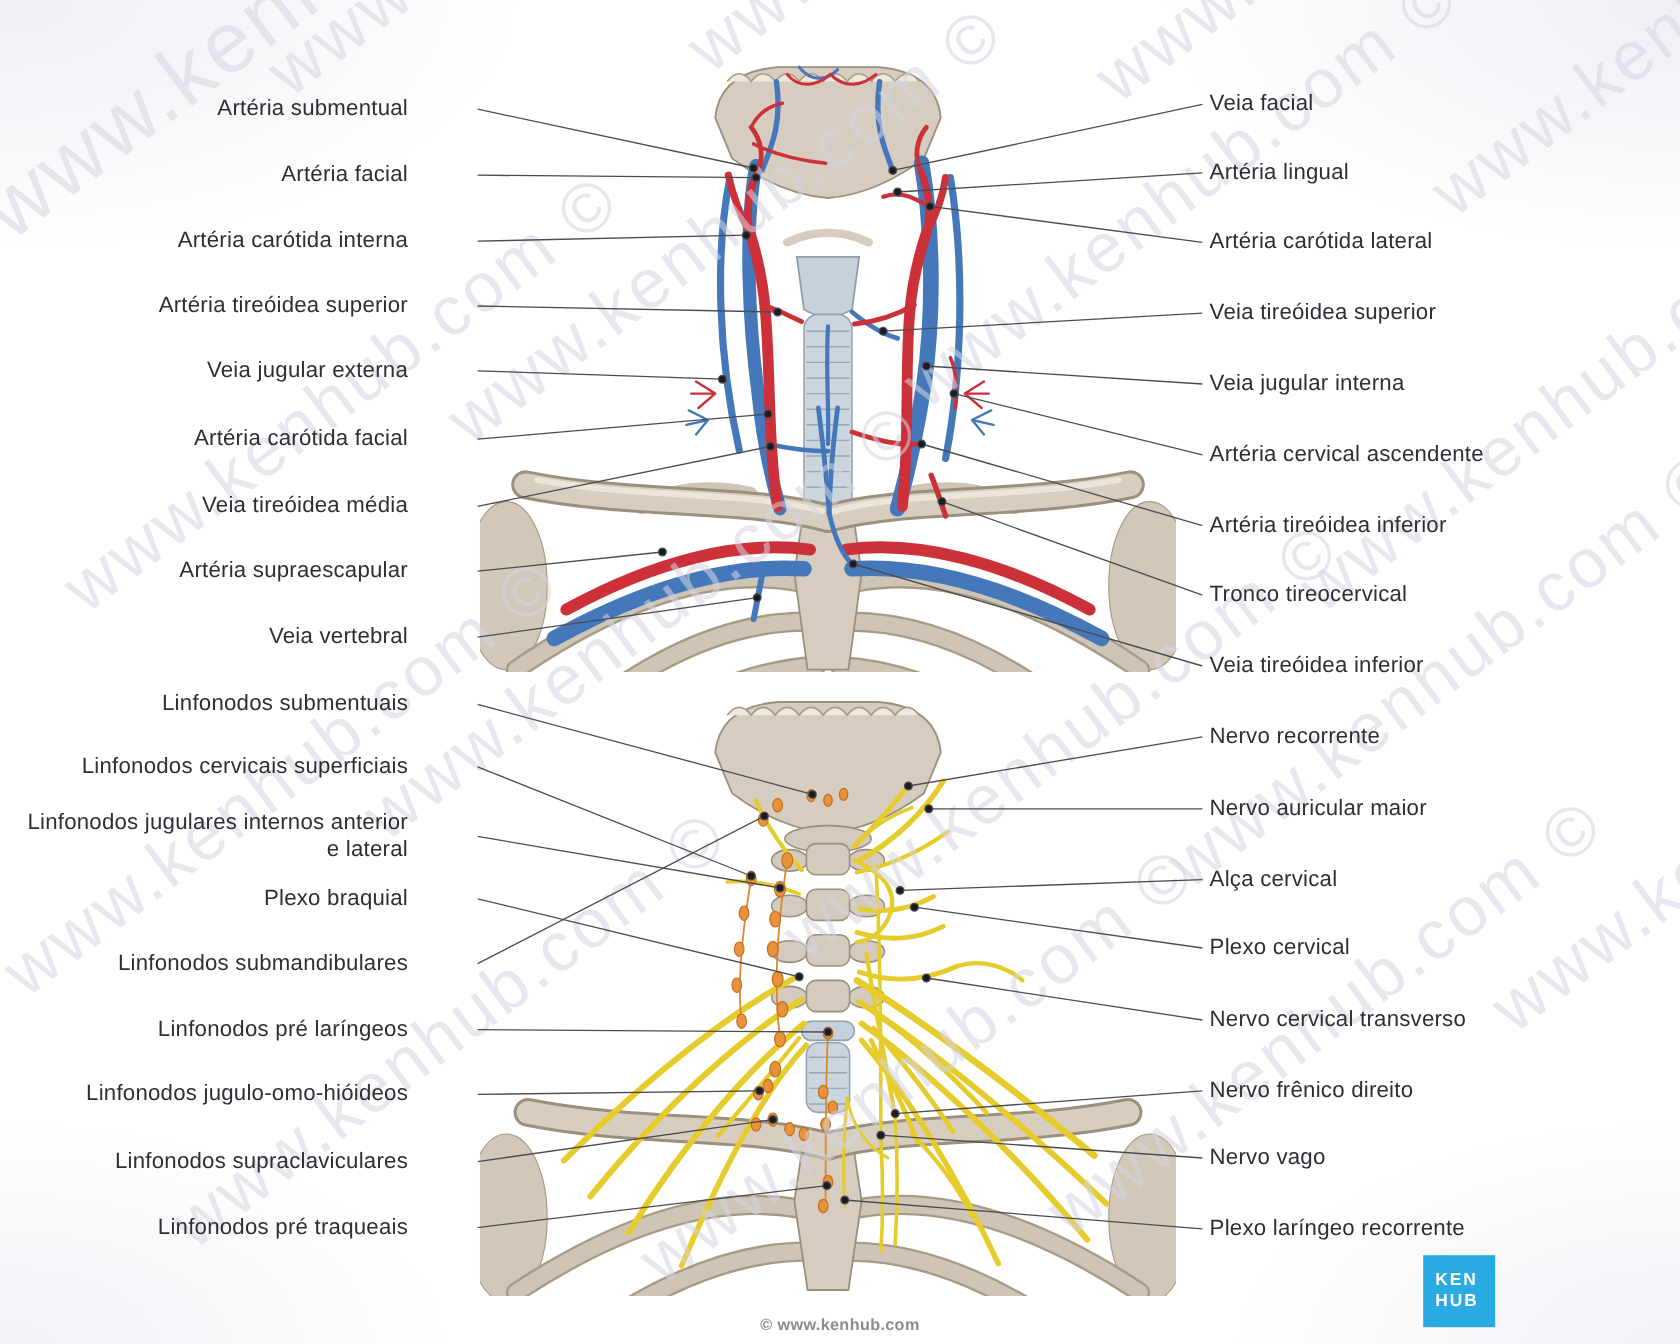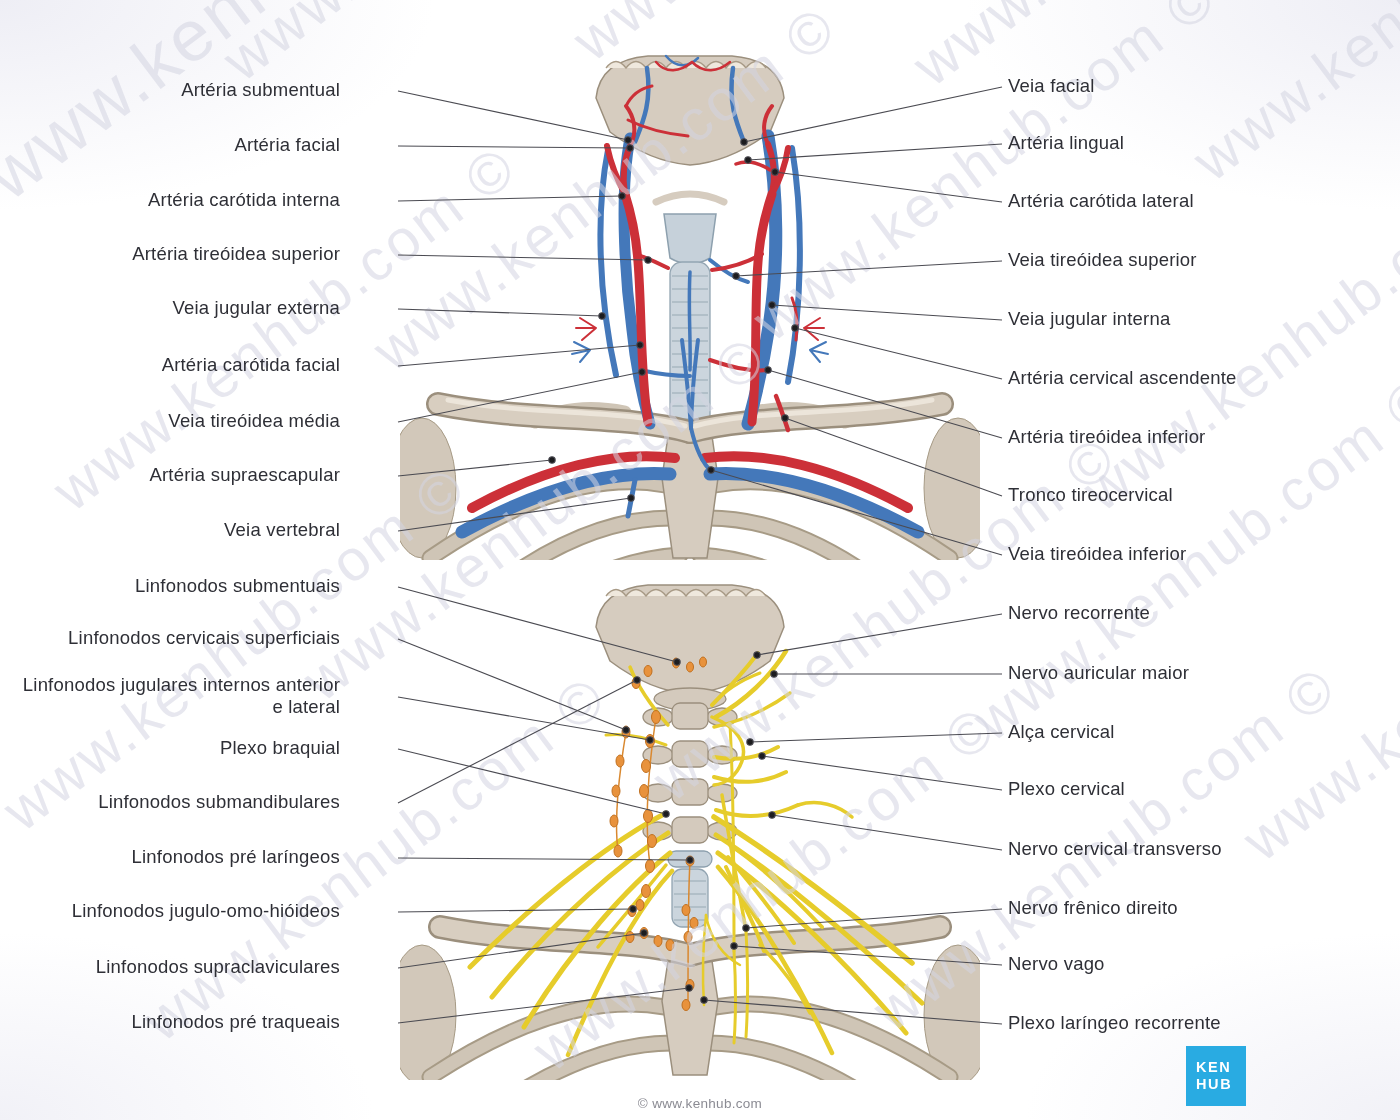--- a/index.html
+++ b/index.html
@@ -16,21 +16,21 @@
   .illus{position:absolute;z-index:1;}
   #illus-top{left:400px;top:10px;width:580px;height:550px;}
   #illus-bottom{left:400px;top:565px;width:580px;height:515px;}
   .overlay{position:absolute;left:0;top:0;z-index:3;pointer-events:none;}
   .lbl{position:absolute;z-index:4;font-size:18.5px;color:#2e2f36;letter-spacing:.2px;
        line-height:21.5px;white-space:nowrap;}
   .lbl.l{right:1060px;text-align:right;}
   .lbl.r{left:1008px;text-align:center;}
   .lbl.wrap{white-space:normal;width:330px;}
   .copyright{position:absolute;z-index:5;left:0;right:0;bottom:9px;text-align:center;
-       font-size:13.5px;color:#8b8b93;letter-spacing:.3px;}
+       font-size:13.5px;color:#8b8b93;letter-spacing:.3px;font-weight:bold;}
   .logo{position:absolute;z-index:5;left:1186px;top:1046px;width:60px;height:60px;
        background:var(--logo,#29abe2);color:#ffffff;display:flex;flex-direction:column;
        justify-content:center;align-items:flex-start;padding-left:10px;box-sizing:border-box;
        font-weight:bold;font-size:14.5px;letter-spacing:1.6px;line-height:17px;cursor:pointer;}
   svg{display:block;}
 </style>
 </head>
 <body>
 
 <div class="page">

